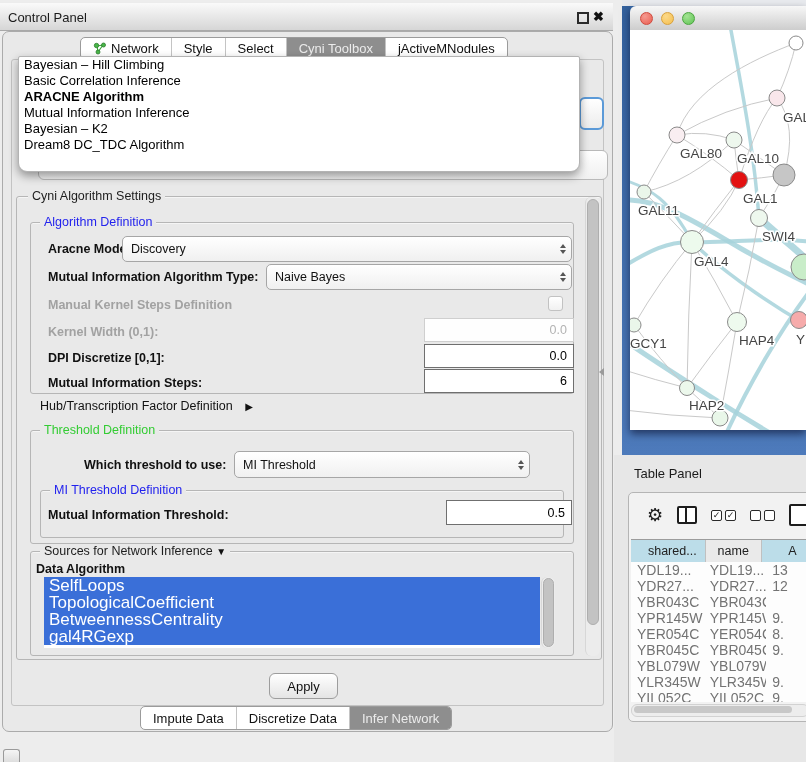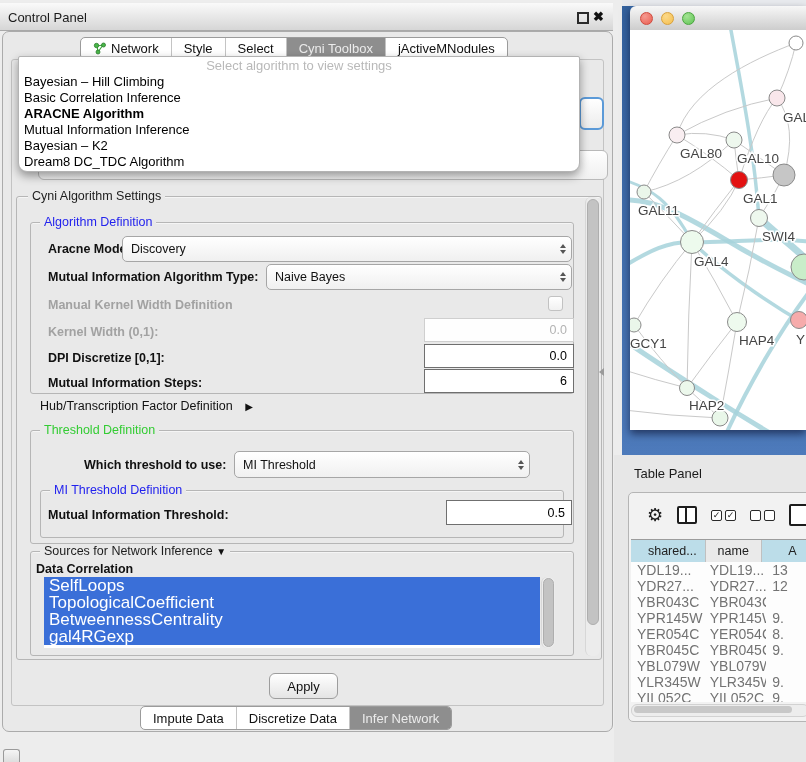--- a/index.html
+++ b/index.html
@@ -141,21 +141,20 @@
         <span>jActiveMNodules</span>
       </div>
     </div>
 
   <div class="abs hidden-combo">
     <span>galFiltered.sif default node</span>
   </div>
   <div class="abs combo-frag"></div>
 
   <div class="abs popup">
-    <div class="popup-head">Select algorithm to view settings</div>
     <div id="popup-items">
         <div class="popup-item">Bayesian – Hill Climbing</div>
         <div class="popup-item">Basic Correlation Inference</div>
         <div class="popup-item bold">ARACNE Algorithm</div>
         <div class="popup-item">Mutual Information Inference</div>
         <div class="popup-item">Bayesian – K2</div>
         <div class="popup-item">Dream8 DC_TDC Algorithm</div>
       </div>
   </div>
 
@@ -176,21 +175,21 @@
 
   <span class="abs lbl" style="left:48px;top:270px;">Mutual Information Algorithm Type:</span>
   <div class="abs combo" style="left:266px;top:264px;width:296px;height:24px;">
     <span>Naive Bayes</span>
     <span class="stepper">
         <span class="tri-up"></span>
         <span class="tri-down"></span>
       </span>
   </div>
 
-  <span class="abs lbl dis" style="left:48px;top:298px;">Manual Kernel Width Definition</span>
+  <span class="abs lbl dis" style="left:48px;top:298px;">Manual Kernel Steps Definition</span>
   <div class="abs checkbox" style="left:548px;top:296px;"></div>
 
   <span class="abs lbl dis" style="left:48px;top:325px;">Kernel Width (0,1):</span>
   <div class="abs field dis" style="left:424px;top:318px;width:142px;height:22px;">
     <span>0.0</span>
   </div>
 
   <span class="abs lbl" style="left:48px;top:351px;">DPI Discretize [0,1]:</span>
   <div class="abs field en" style="left:424px;top:344px;width:142px;height:22px;">
     <span>0.0</span>
@@ -223,21 +222,21 @@
   <span class="abs lbl" style="left:48px;top:508px;">Mutual Information Threshold:</span>
   <div class="abs field en" style="left:446px;top:500px;width:118px;height:23px;">
     <span>0.5</span>
   </div>
 
   <div class="abs gbox" style="left:30px;top:551px;width:542px;height:103px;"></div>
   <span class="abs gtitle t-plain" style="left:40px;top:544px;">
     <span>Sources for Network Inference</span>
     <span class="disc">▼</span>
   </span>
-  <span class="abs lbl" style="left:36px;top:562px;">Data Correlation</span>
+  <span class="abs lbl" style="left:36px;top:562px;">Data Algorithm</span>
   <div class="abs attr-list" style="left:44px;top:577px;width:496px;height:71px;" id="attr-list">
       <div class="attr-item">SelfLoops</div>
       <div class="attr-item">TopologicalCoefficient</div>
       <div class="attr-item">BetweennessCentrality</div>
       <div class="attr-item">gal4RGexp</div>
     </div>
   <div class="abs vtrack" style="left:541px;top:577px;width:13px;height:71px;">
     <div class="vthumb" style="position:absolute;left:1px;top:1px;width:9px;height:67px;"></div>
   </div>
 

